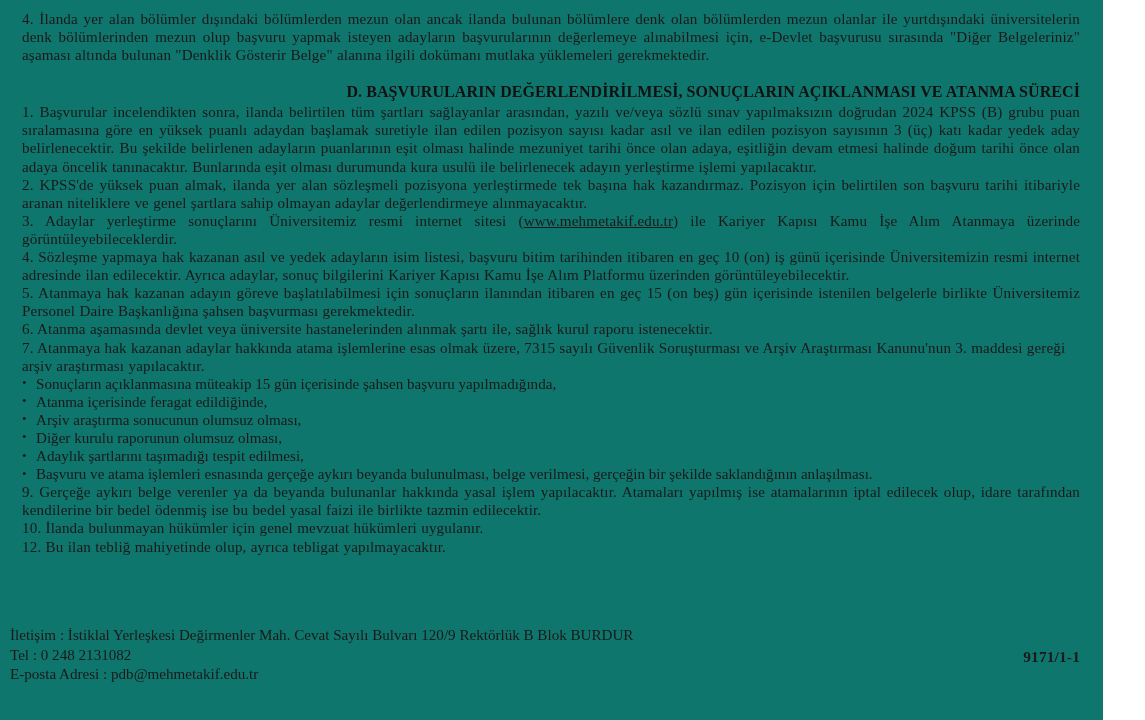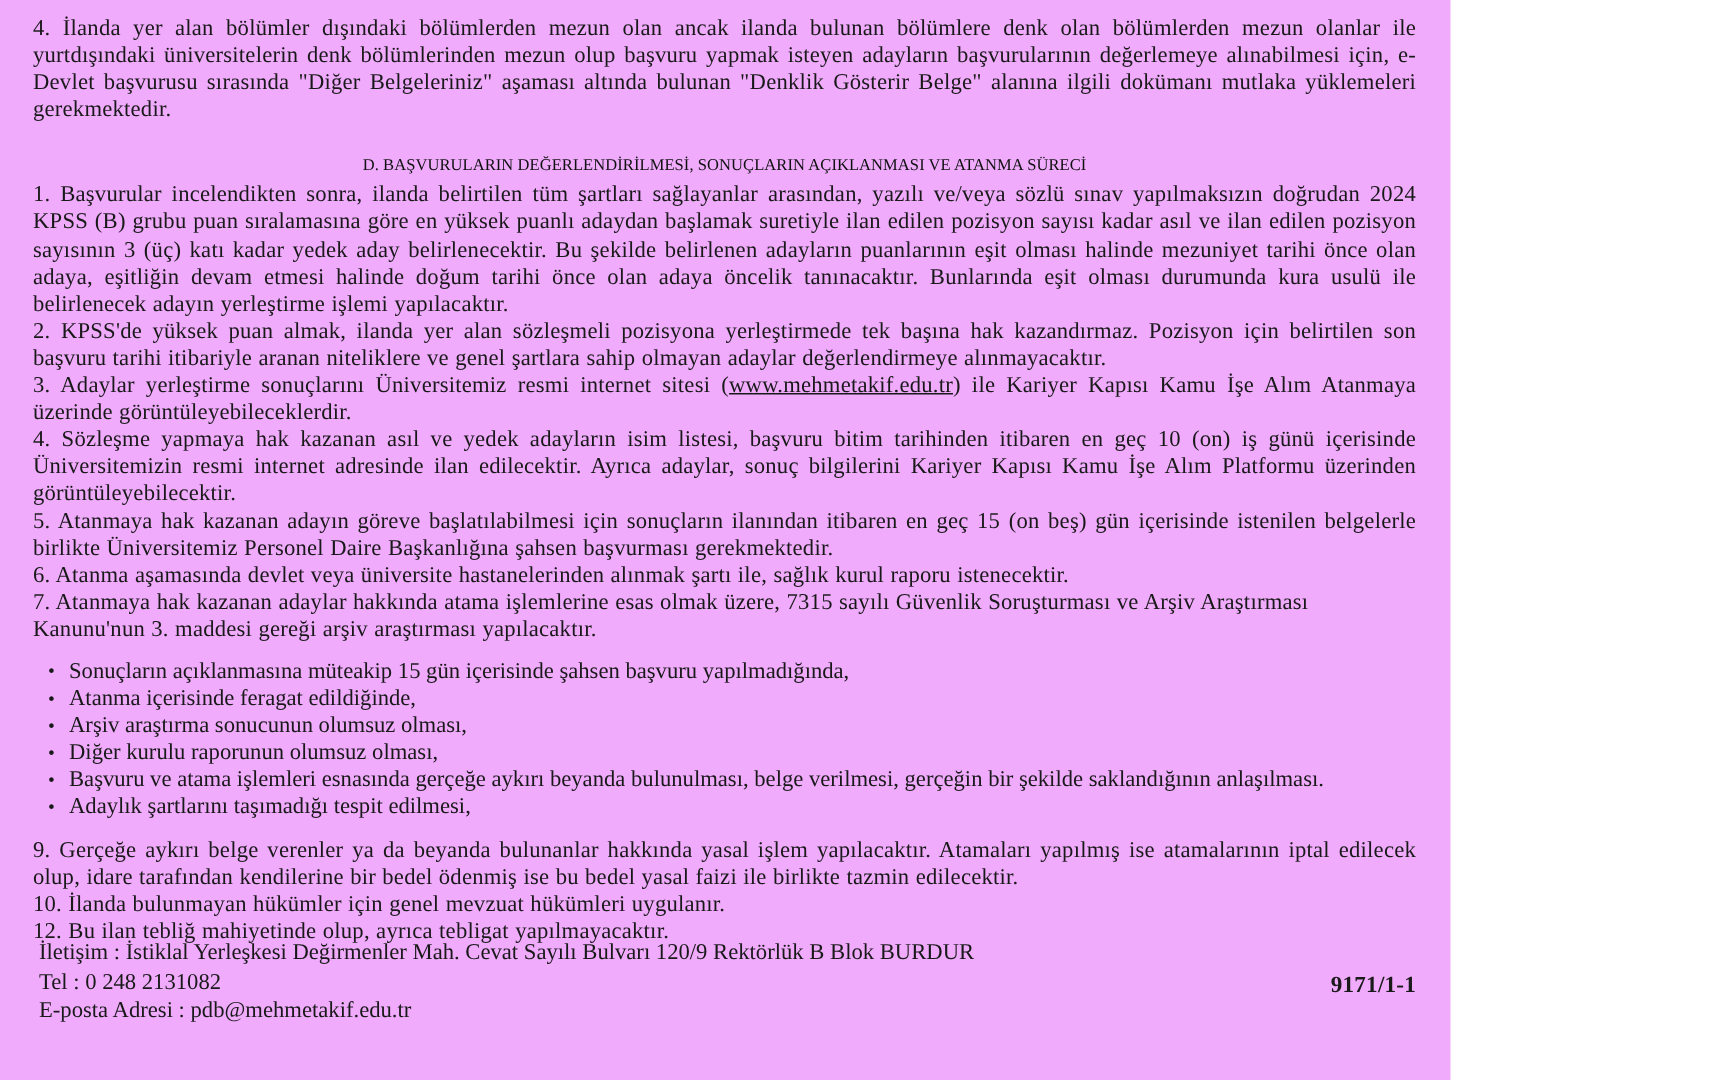--- a/index.html
+++ b/index.html
@@ -10,23 +10,23 @@
   body {
     width: 1145px;
     height: 720px;
     background: #ffffff;
     font-family: "Liberation Serif", "DejaVu Serif", serif;
     color: #1b1b1b;
     overflow: hidden;
   }
   .page {
     position: relative;
-    width: 967px;
+    width: 1103px;
     height: 720px;
-    background: #f0abfc;
+    background: #0f766e;
     box-sizing: border-box;
     padding: 6px 23px 0 22px;
   }
   
   .para {
     font-size: 15.1px;
     line-height: 18.1px;
     text-align: justify;
     text-justify: inter-word;
     margin: 0;
@@ -36,43 +36,43 @@
   }
   .para-left {
     text-align: left;
   }
   
   .block-intro {
     margin-top: 4px;
   }
   
   .section-heading {
-    font-size: 11px;
+    font-size: 16px;
     line-height: 18px;
-    font-weight: normal;
+    font-weight: bold;
     margin: 0;
     padding-top: 19px;
     padding-bottom: 2px;
     color: #111111;
     letter-spacing: 0.005em;
-    text-align: center;
+    text-align: right;
   }
   
   .items {
     margin: 0;
     padding: 0;
     list-style: none;
   }
   .items li {
     margin: 0;
     padding: 0;
   }
   
   .bullets {
-    margin: 10px;
+    margin: 0;
     padding: 0;
     list-style: none;
   }
   .bullets li {
     font-size: 15.1px;
     line-height: 18.1px;
     margin: 0;
     padding: 0 0 0 14px;
     position: relative;
     text-align: left;
@@ -89,21 +89,21 @@
   }
   
   .weblink {
     text-decoration: underline;
     text-underline-offset: 1px;
     color: #191919;
   }
   
   .contact {
     position: absolute;
-    left: 26px;
+    left: 10px;
     top: 626px;
     width: 900px;
   }
   .contact-line {
     font-size: 15.1px;
     line-height: 19.6px;
     color: #191919;
     white-space: nowrap;
   }
   
@@ -153,22 +153,22 @@
     <li>
       <p class="para para-left">7. Atanmaya hak kazanan adaylar hakkında atama işlemlerine esas olmak üzere, 7315 sayılı Güvenlik Soruşturması ve Arşiv Araştırması Kanunu'nun 3. maddesi gereği arşiv araştırması yapılacaktır.</p>
     </li>
   </ol>
 
   <ul class="bullets">
     <li>Sonuçların açıklanmasına müteakip 15 gün içerisinde şahsen başvuru yapılmadığında,</li>
     <li>Atanma içerisinde feragat edildiğinde,</li>
     <li>Arşiv araştırma sonucunun olumsuz olması,</li>
     <li>Diğer kurulu raporunun olumsuz olması,</li>
+    <li>Adaylık şartlarını taşımadığı tespit edilmesi,</li>
     <li>Başvuru ve atama işlemleri esnasında gerçeğe aykırı beyanda bulunulması, belge verilmesi, gerçeğin bir şekilde saklandığının anlaşılması.</li>
-    <li>Adaylık şartlarını taşımadığı tespit edilmesi,</li>
   </ul>
 
   <ol class="items group-tail">
     <li>
       <p class="para">9. Gerçeğe aykırı belge verenler ya da beyanda bulunanlar hakkında yasal işlem yapılacaktır. Atamaları yapılmış ise atamalarının iptal edilecek olup, idare tarafından kendilerine bir bedel ödenmiş ise bu bedel yasal faizi ile birlikte tazmin edilecektir.</p>
     </li>
     <li>
       <p class="para para-left">10. İlanda bulunmayan hükümler için genel mevzuat hükümleri uygulanır.</p>
     </li>
     <li>

